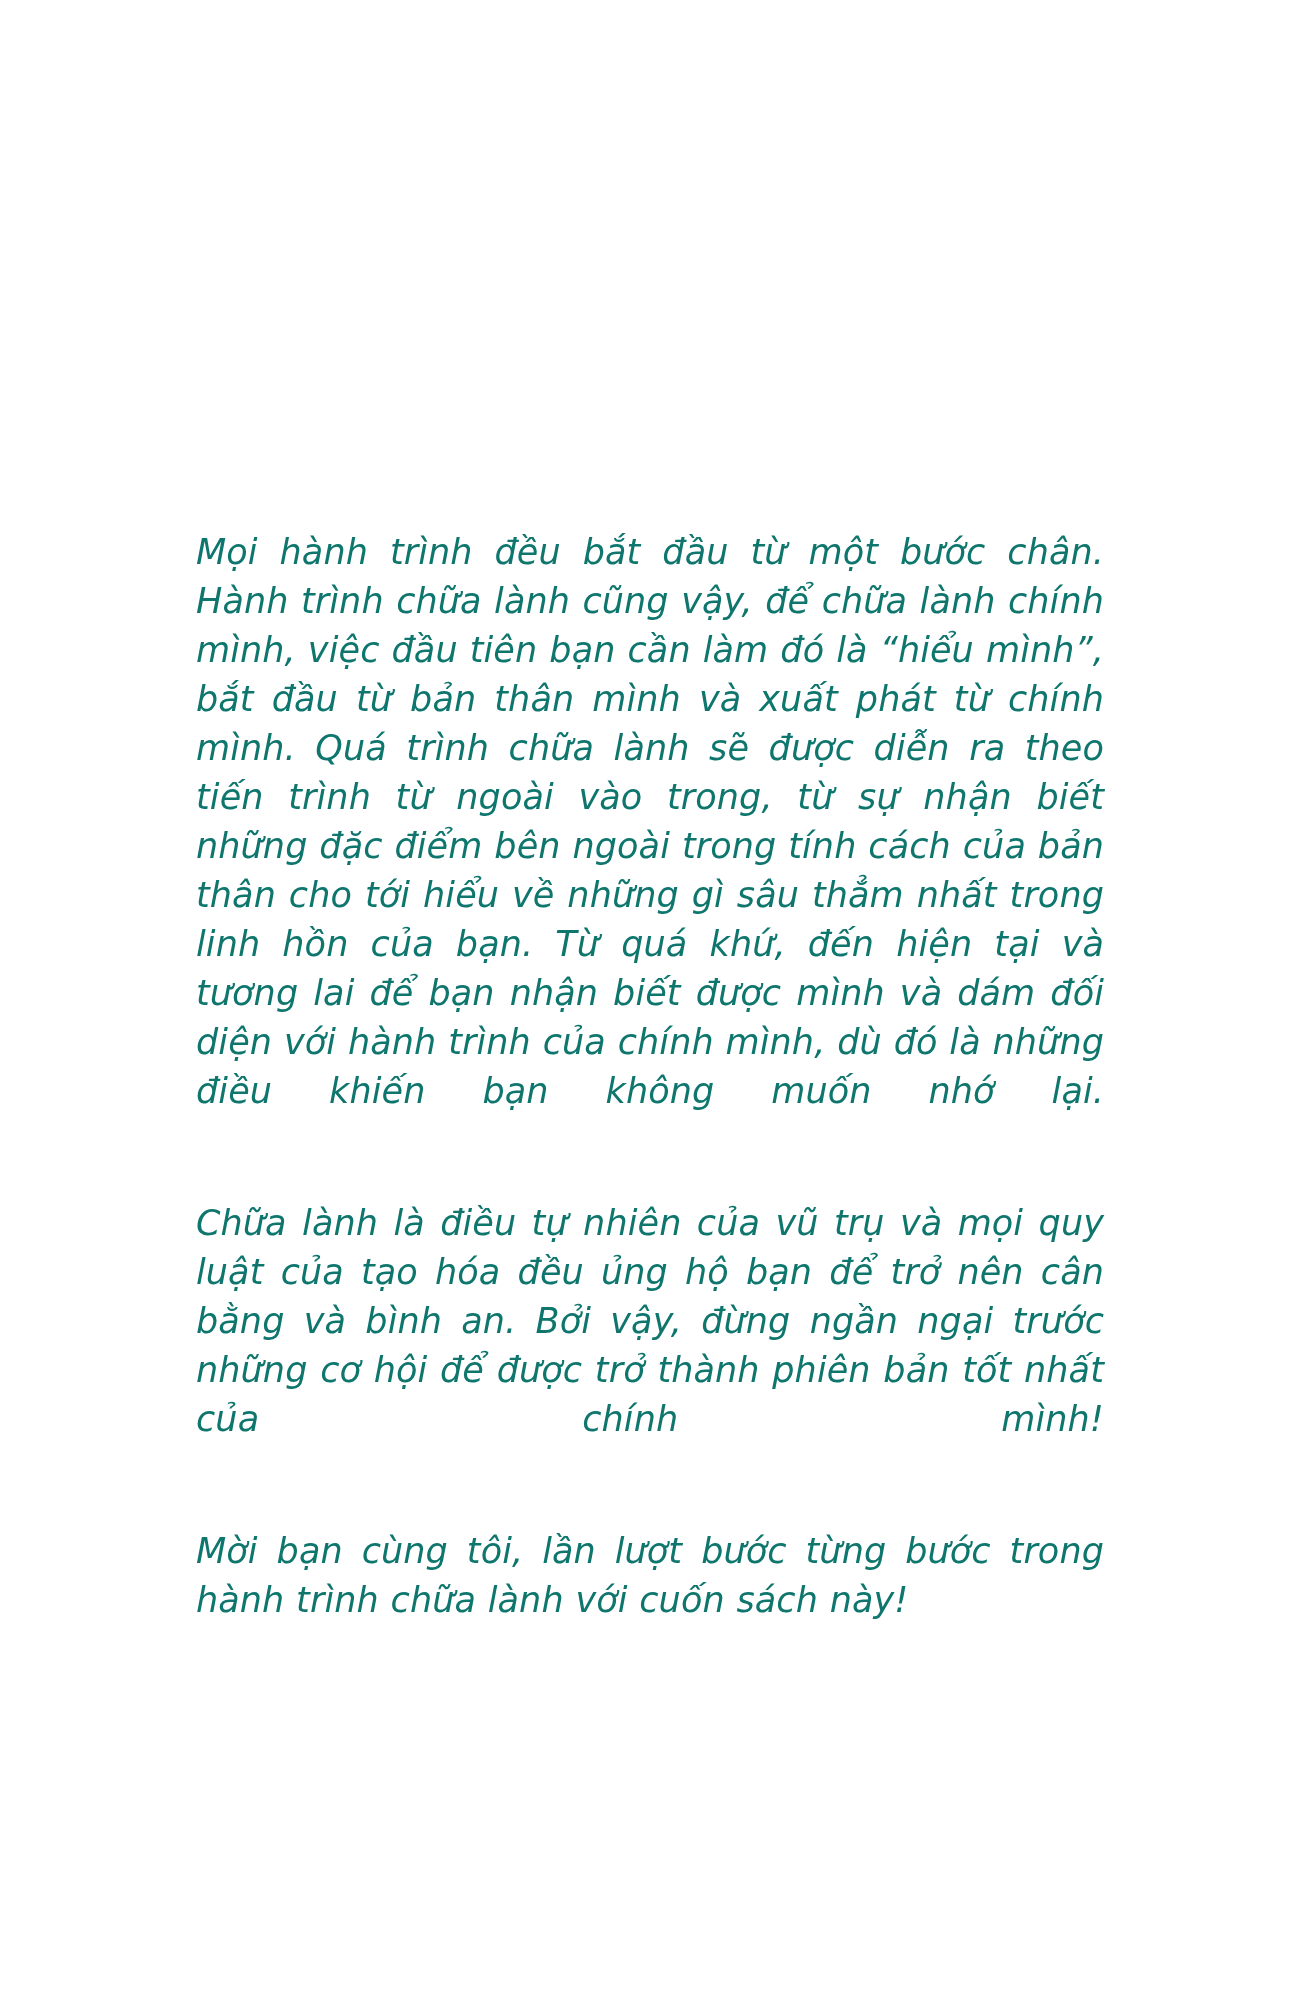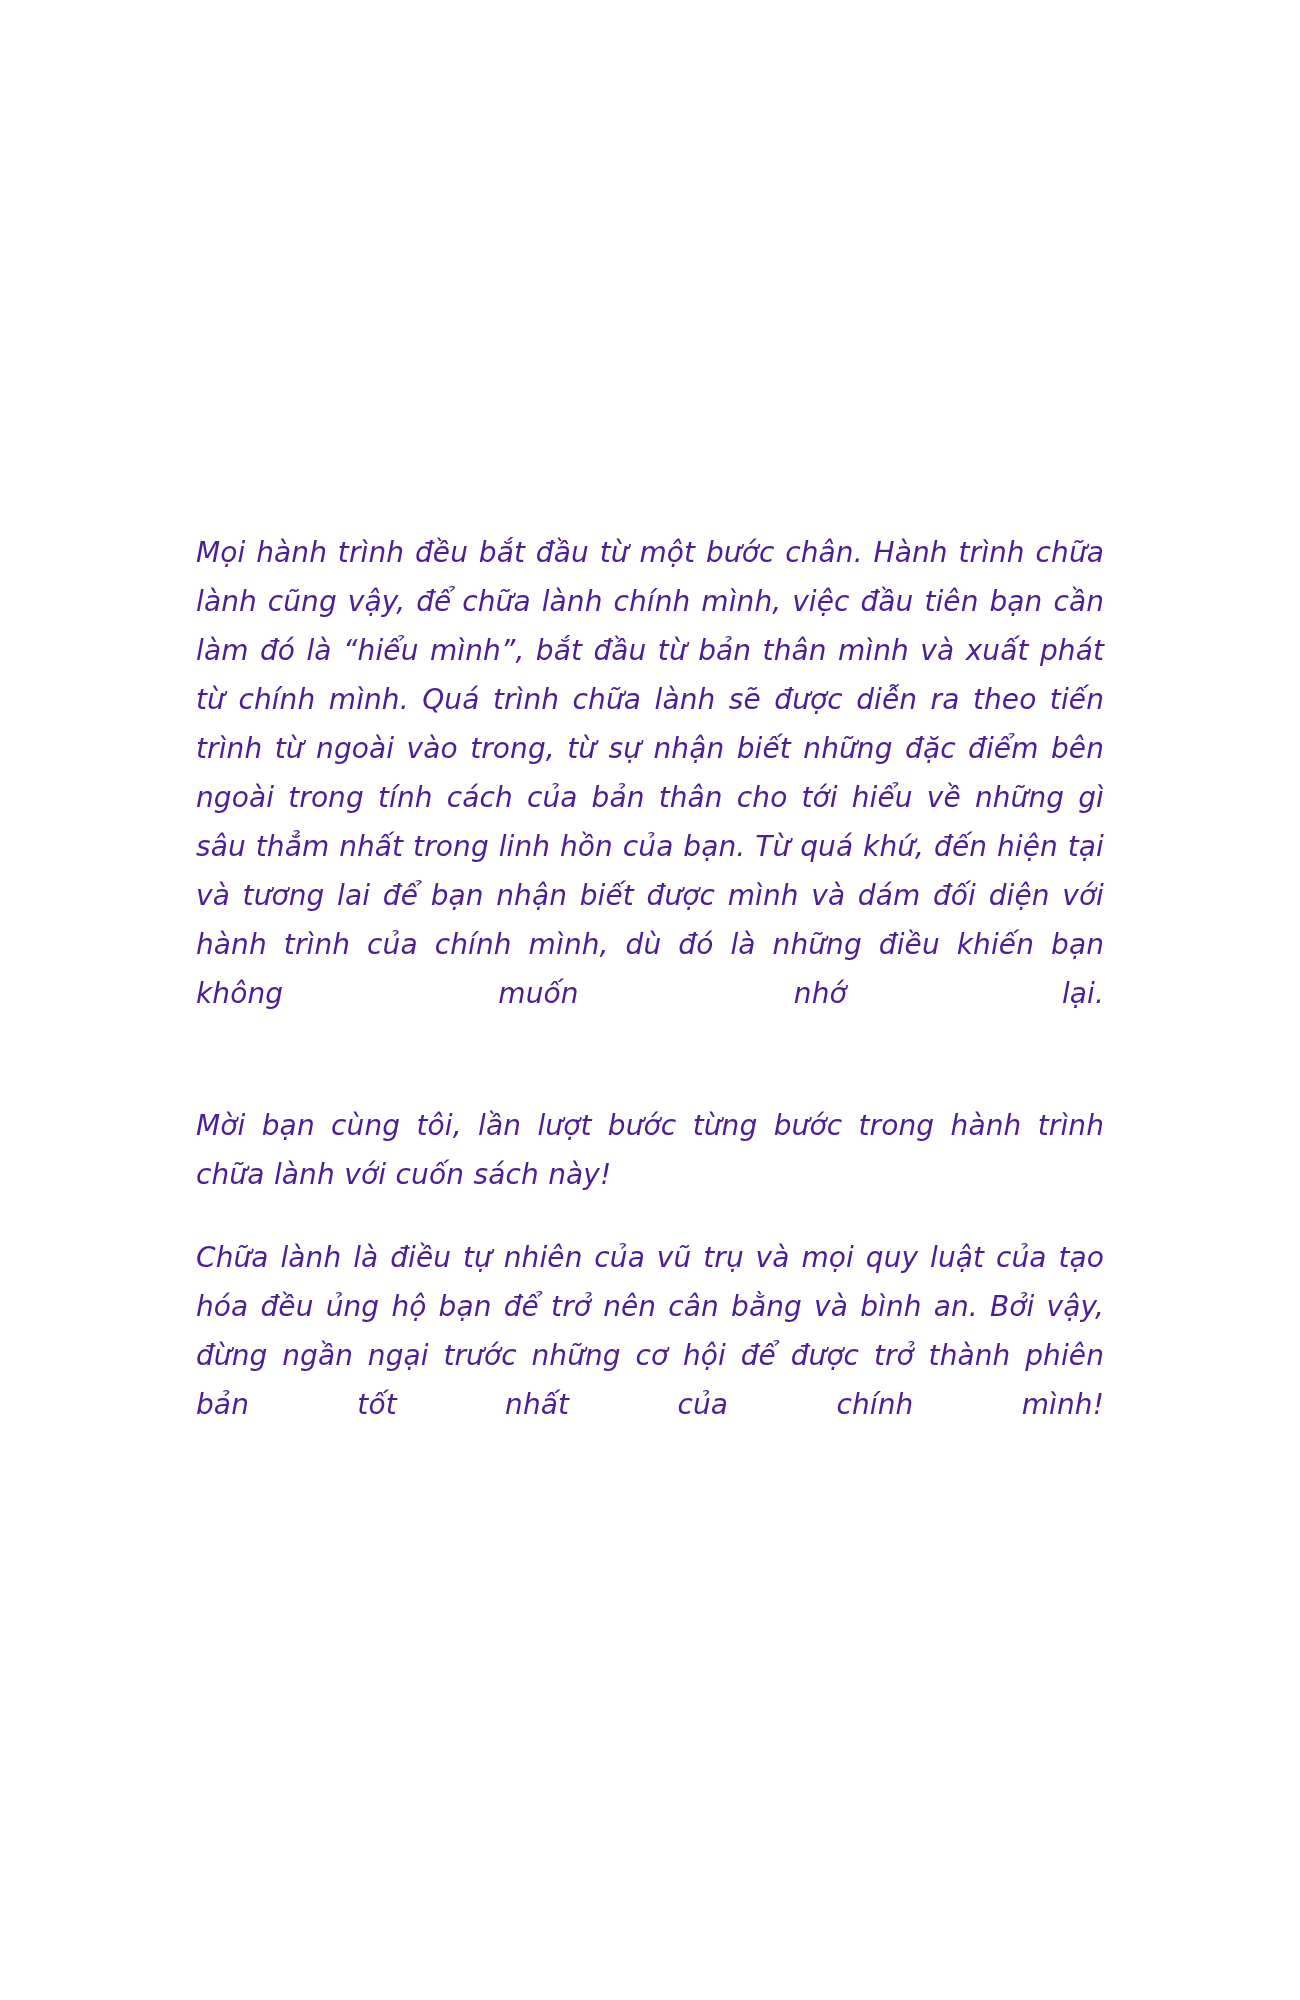--- a/index.html
+++ b/index.html
@@ -29,23 +29,23 @@
   }
   .text-block {
     position: absolute;
     left: 196px;
     top: 528px;
     width: 908px;
   }
   .para {
     font-family: "DejaVu Sans", "Liberation Sans", sans-serif;
     font-style: italic;
-    font-size: 28px;
+    font-size: 35px;
     line-height: 49px;
-    color: #4c1d95;
+    color: #0f766e;
     text-align: justify;
     text-justify: inter-word;
     margin: 0 0 34px 0;
     letter-spacing: 0.1px;
     word-spacing: 0.5px;
     hyphens: none;
   }
   .para:last-child {
     margin-bottom: 0;
   }
@@ -61,17 +61,17 @@
 </style>
 </head>
 <body>
 
 <div class="page">
 
   <div class="page-frame"></div>
 
   <div class="text-block">
     <p class="para">Mọi hành trình đều bắt đầu từ một bước chân. Hành trình chữa lành cũng vậy, để chữa lành chính mình, việc đầu tiên bạn cần làm đó là “hiểu mình”, bắt đầu từ bản thân mình và xuất phát từ chính mình. Quá trình chữa lành sẽ được diễn ra theo tiến trình từ ngoài vào trong, từ sự nhận biết những đặc điểm bên ngoài trong tính cách của bản thân cho tới hiểu về những gì sâu thẳm nhất trong linh hồn của bạn. Từ quá khứ, đến hiện tại và tương lai để bạn nhận biết được mình và dám đối diện với hành trình của chính mình, dù đó là những điều khiến bạn không muốn nhớ lại.</p>
+    <p class="para">Chữa lành là điều tự nhiên của vũ trụ và mọi quy luật của tạo hóa đều ủng hộ bạn để trở nên cân bằng và bình an. Bởi vậy, đừng ngần ngại trước những cơ hội để được trở thành phiên bản tốt nhất của chính mình!</p>
     <p class="para no-stretch">Mời bạn cùng tôi, lần lượt bước từng bước trong hành trình chữa lành với cuốn sách này!</p>
-    <p class="para">Chữa lành là điều tự nhiên của vũ trụ và mọi quy luật của tạo hóa đều ủng hộ bạn để trở nên cân bằng và bình an. Bởi vậy, đừng ngần ngại trước những cơ hội để được trở thành phiên bản tốt nhất của chính mình!</p>
   </div>
 
 </div>
 
 </body></html>

